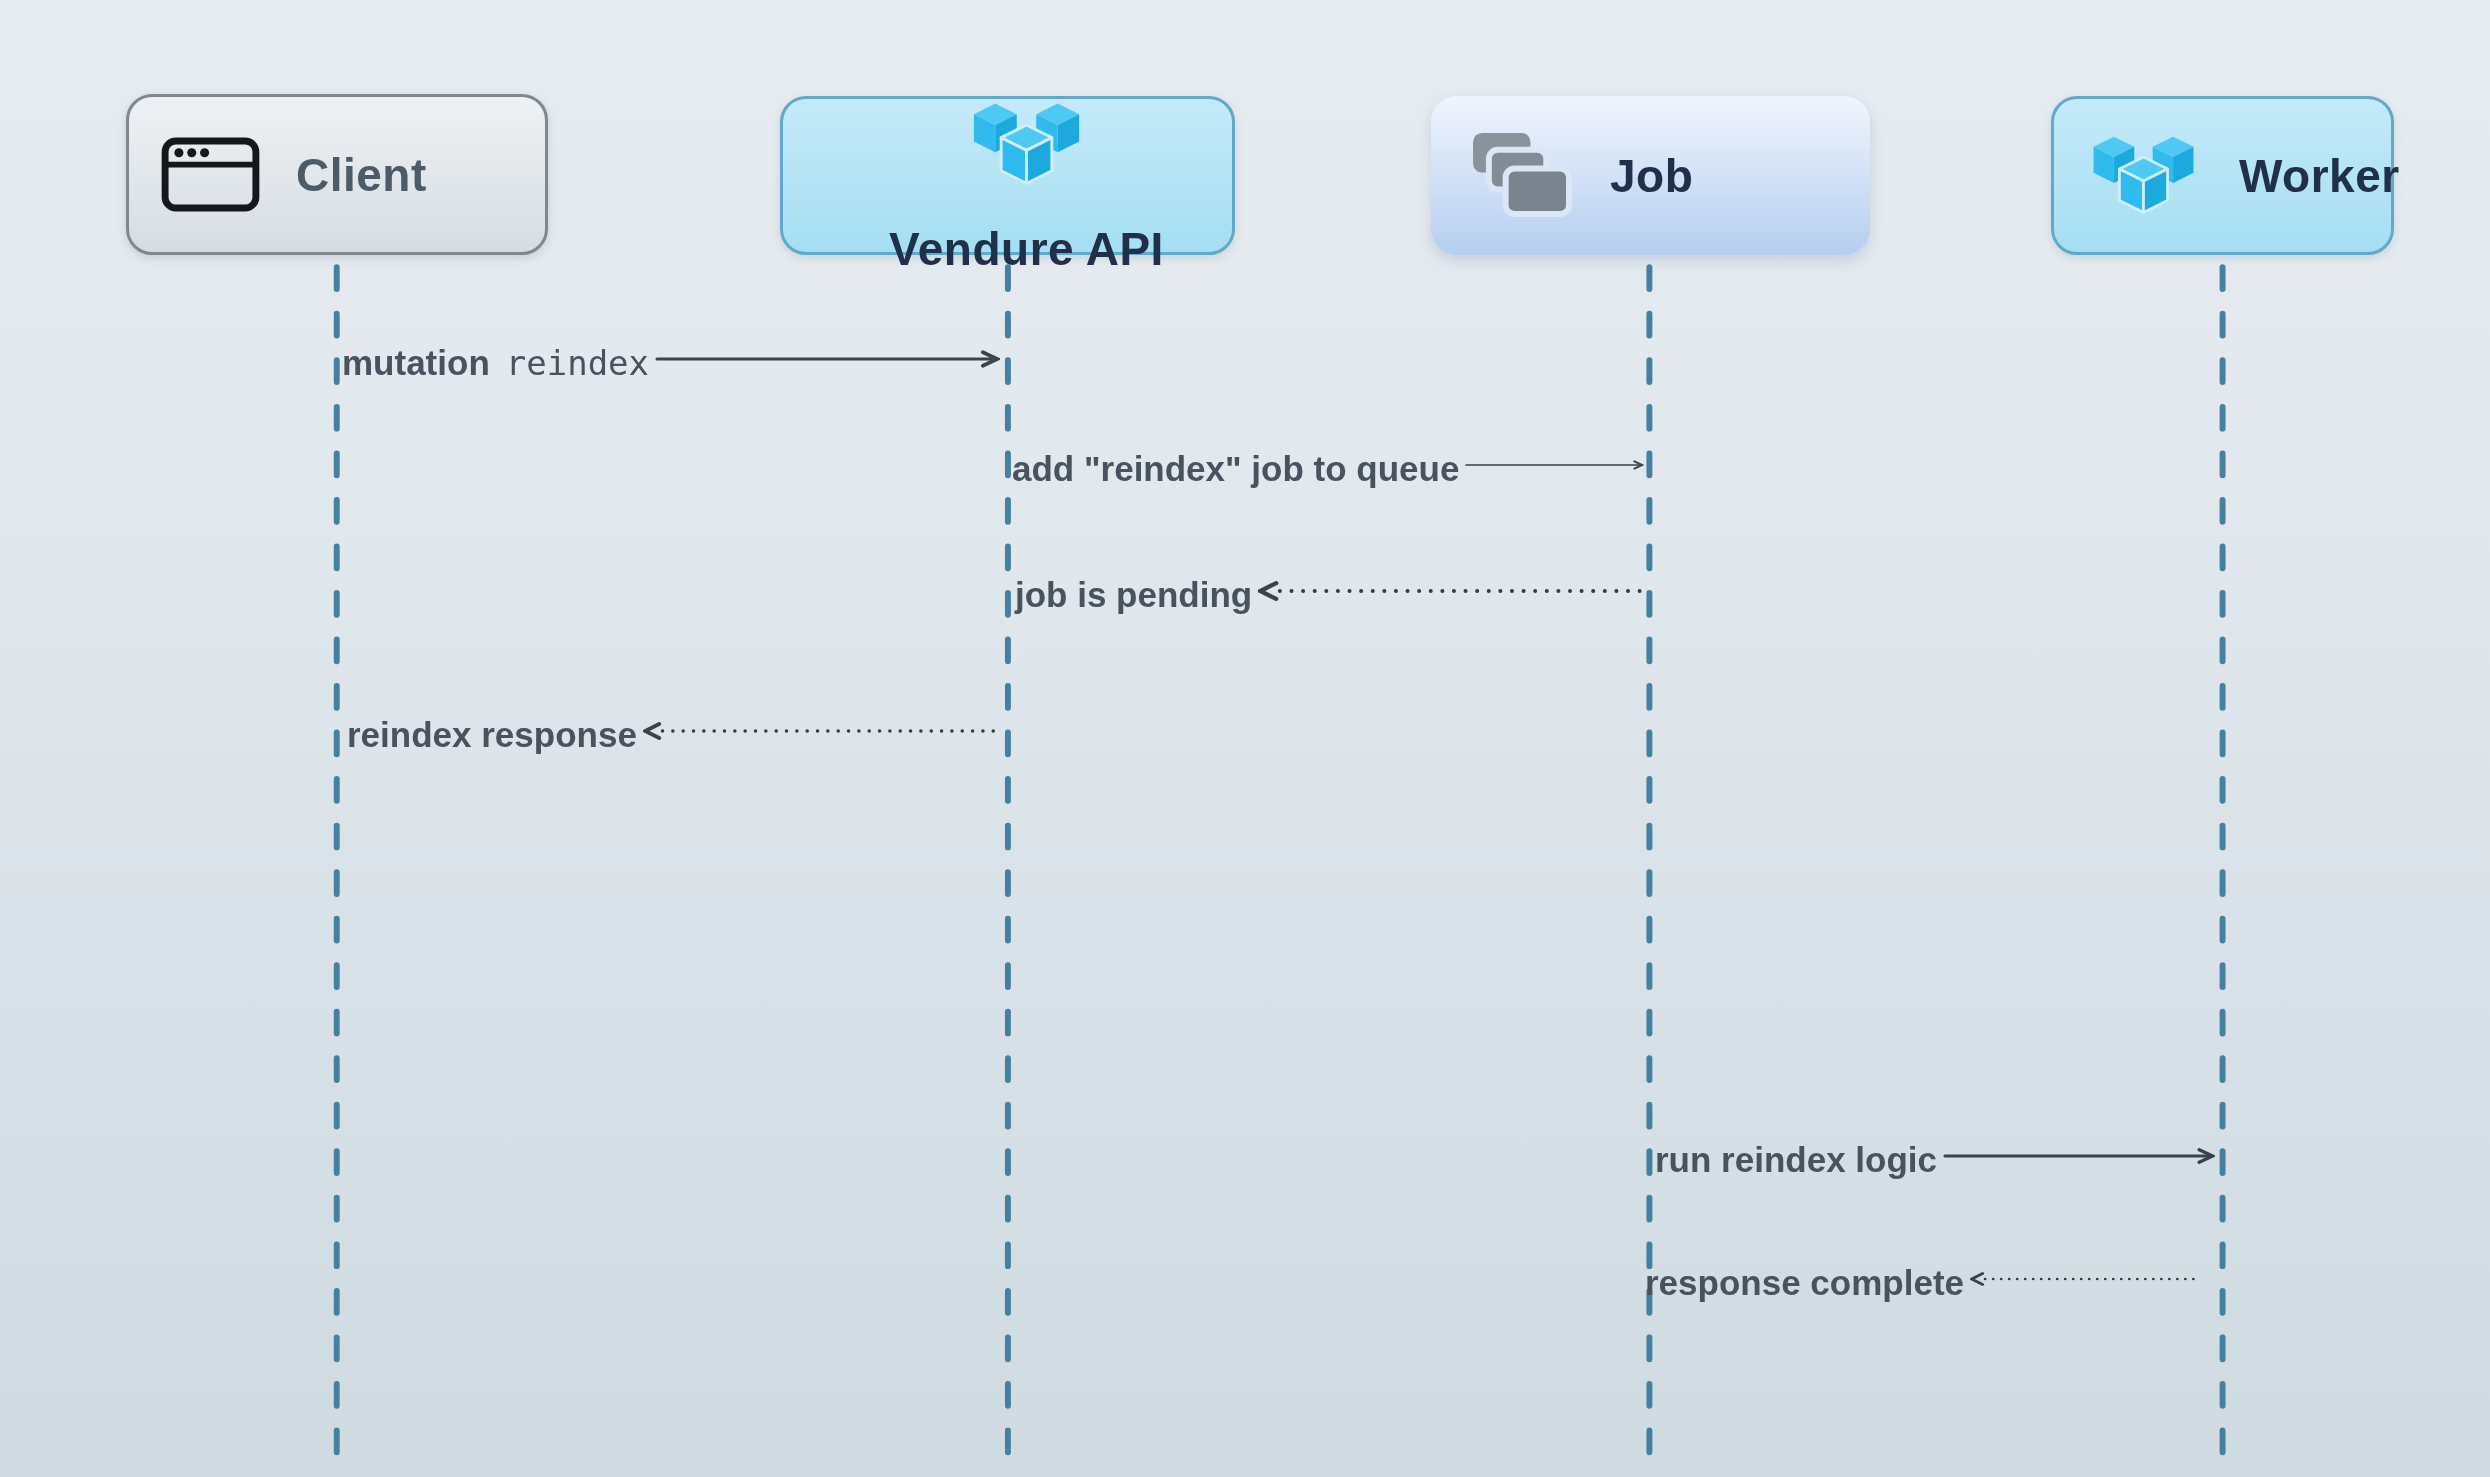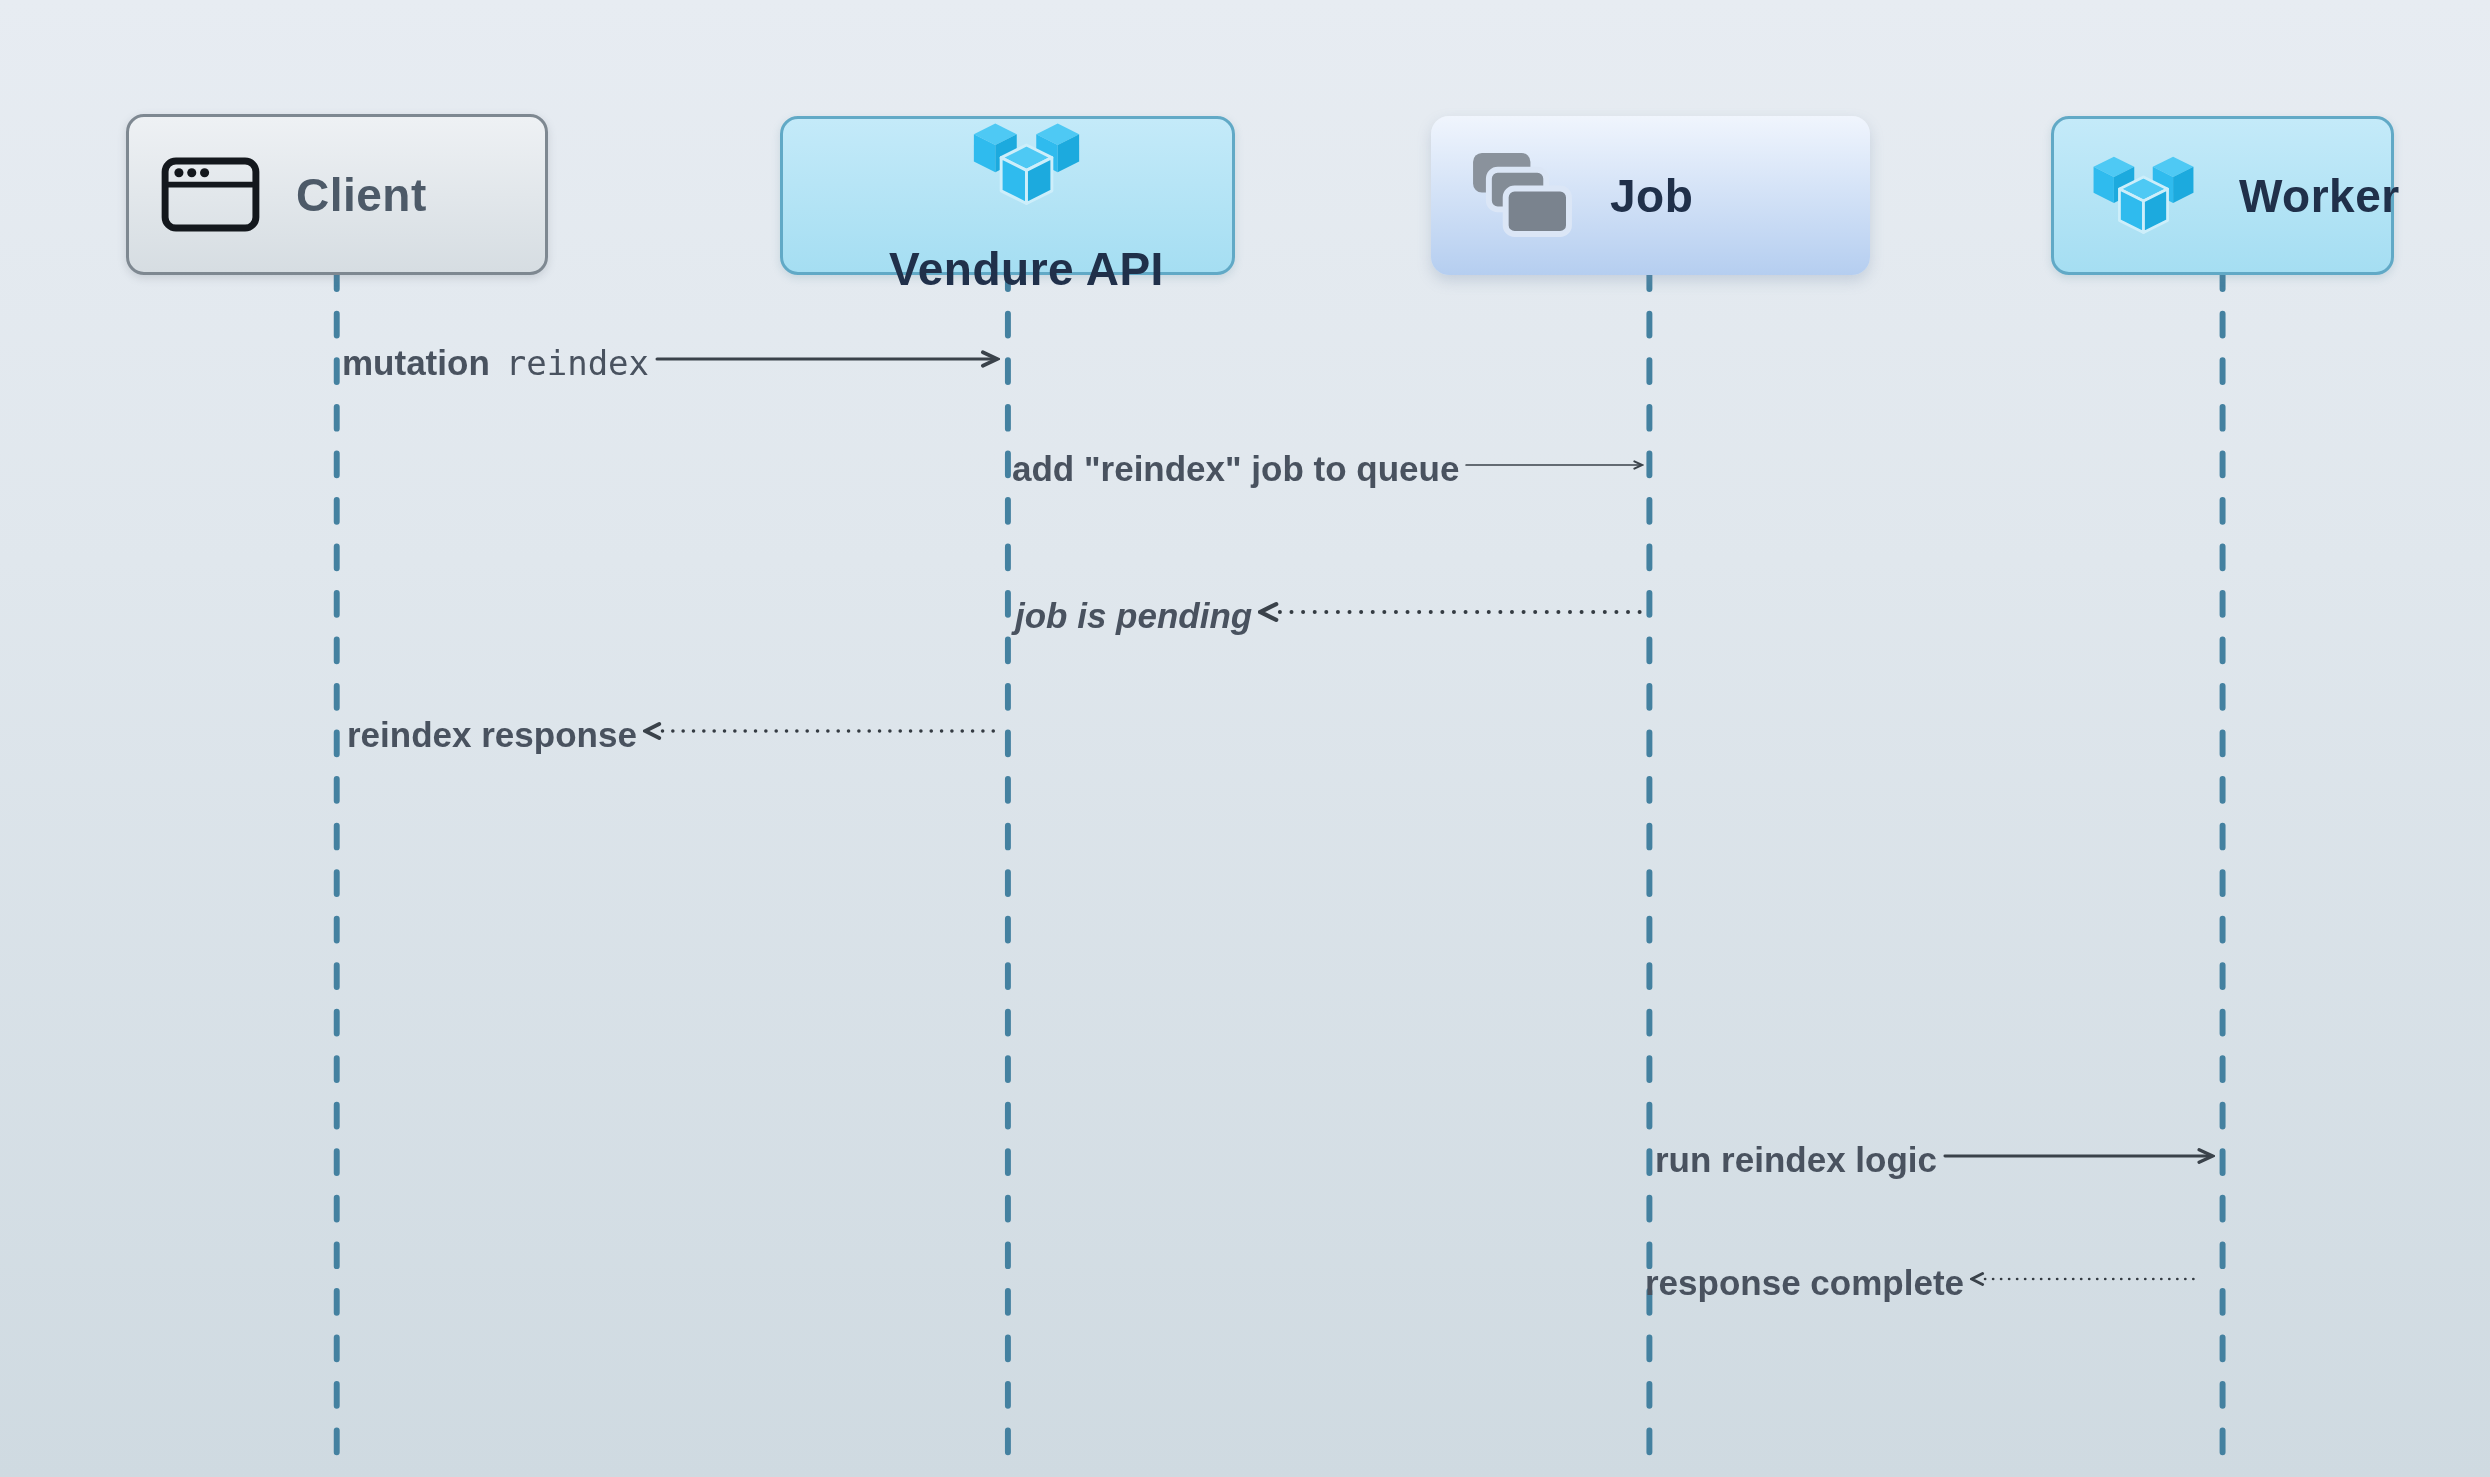--- a/index.html
+++ b/index.html
@@ -10,23 +10,22 @@
     background:linear-gradient(180deg,#e7ecf2 0%,#e0e7ed 38%,#cfdae1 100%);
     overflow:hidden;
   }
   svg{display:block;}
   .lifelines{position:absolute;left:0;top:0;}
 
   
   .actor{
     position:absolute;
     display:flex;align-items:center;
-    border-radius:18px;
+    border-radius:26px;
     box-sizing:border-box;
-    margin-top:20px;
   }
   .actor .icon{flex:0 0 auto;}
   .actor .actor-label{
     font-weight:700;font-size:46px;letter-spacing:0.5px;
   }
   .actor-client{
     left:126px;top:94px;width:422px;height:161px;
     padding-left:32px;gap:36px;
     background:linear-gradient(180deg,#eef1f4,#d6dde2);
     border:3px solid #7e8891;
@@ -70,21 +69,21 @@
     color:#49525f;
     white-space:nowrap;
   }
   .msg-label .code{
     font-family:"DejaVu Sans Mono","Liberation Mono",monospace;
     font-weight:500;font-size:34px;
     margin-left:16px;
   }
   .msg-1{left:342px;top:341px;width:658px;}
   .msg-2{left:1012px;top:447px;width:632px;}
-  .msg-3{left:1015px;top:594px;width:629px;font-style:italic;}
+  .msg-3{left:1015px;top:573px;width:629px;}
   .msg-4{left:347px;top:713px;width:653px;}
   .msg-5{left:1655px;top:1138px;width:560px;}
   .msg-6{left:1645px;top:1261px;width:564px;}
   .arrow-line{stroke:#3a424a;stroke-width:6;stroke-linecap:round;}
   .arrow-dots{stroke:#343b42;stroke-width:6.5;stroke-linecap:round;stroke-dasharray:0.1 19;}
   .arrow-head{stroke:#3a424a;stroke-width:7;fill:none;stroke-linecap:round;stroke-linejoin:miter;}
 </style>
 </head>
 <body>
 

